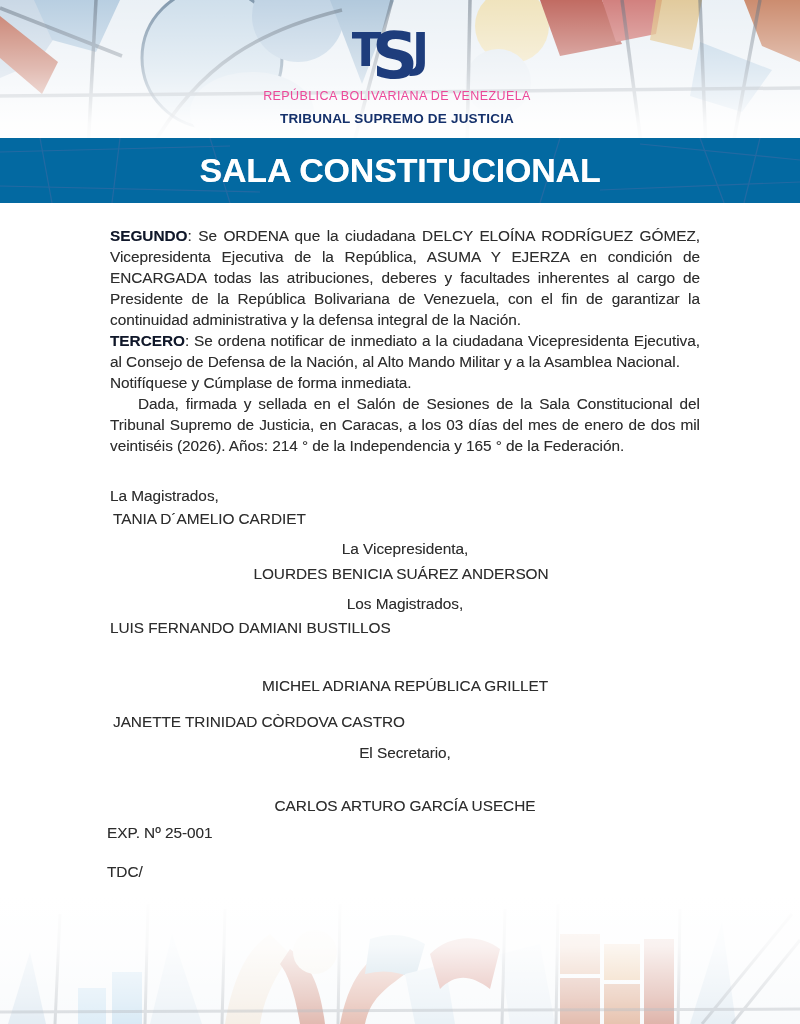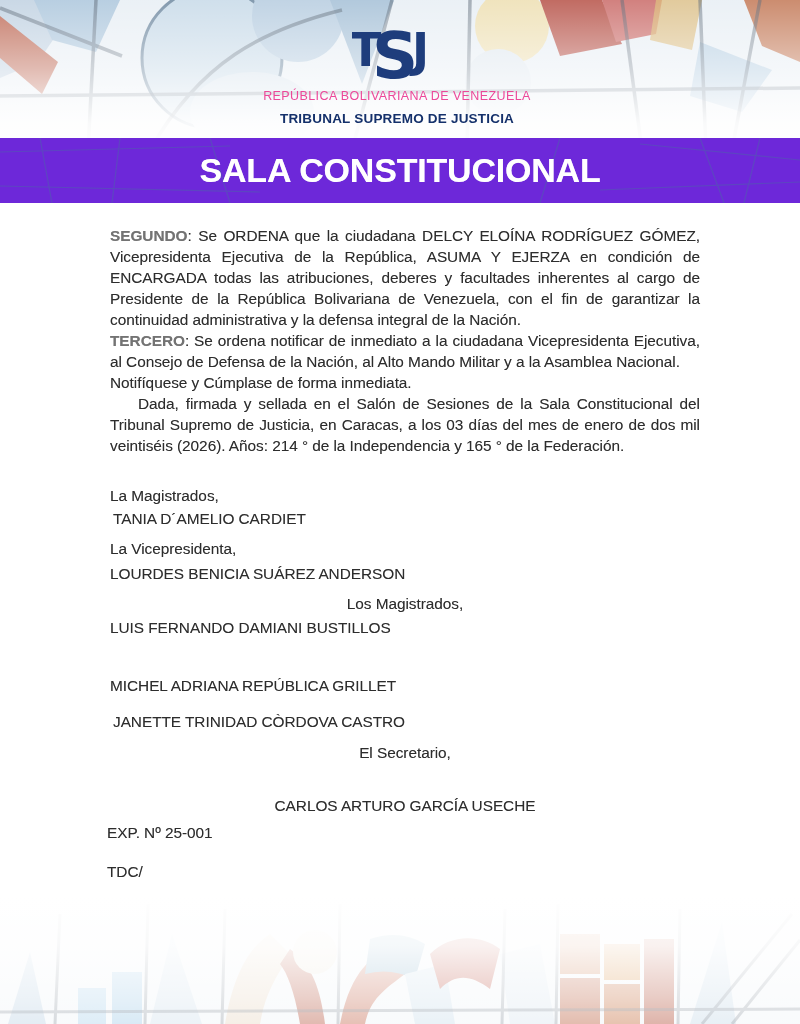--- a/index.html
+++ b/index.html
@@ -18,43 +18,43 @@
     position:absolute;top:89px;left:0;width:794px;text-align:center;
     font-size:12.5px;letter-spacing:.4px;color:#ec4899;font-weight:400;
   }
   .tribunal-line{
     position:absolute;top:103px;left:0;width:794px;text-align:center;
     font-size:13.5px;letter-spacing:.2px;color:#15316b;font-weight:700;margin-top:8px;
   }
   
   .banner{
     position:absolute;top:138px;left:0;width:800px;height:65px;
-    background:#6d28d9;
+    background:#0369a1;
   }
   .banner svg{position:absolute;top:0;left:0;}
   .banner-title{
     position:relative;width:100%;height:65px;line-height:65px;text-align:center;
     color:#ffffff;font-weight:700;font-size:34px;letter-spacing:-.2px;
     text-shadow:0 0 .6px rgba(255,255,255,.6);
   }
   
   .doc{
     position:absolute;top:225px;left:110px;width:590px;
     font-size:15.4px;line-height:21px;letter-spacing:-.05px;
     text-shadow:0 0 .4px rgba(45,45,45,.35);
   }
   .doc p{margin:0;}
   .just{text-align:justify;}
   .p-seg{margin-top:8px;}
   .p-ter{margin-top:17px;}
   .p-notify{margin-top:2px;}
   .p-dada{margin-top:18px;text-indent:28px;}
-  b.lbl{color:#737373;}
+  b.lbl{color:#0f172a;}
   .sig{white-space:nowrap;}
-  .sig-right{text-align:left;}
+  .sig-right{text-align:center;}
   .sig-center{text-align:center;}
   .m-presidenta{margin-top:29px;}
   .m-tania{margin-top:2px;padding-left:3px;}
   .m-vice{margin-top:9px;}
   .m-lourdes{margin-top:4px;padding-right:8px;}
   .m-magistrados{margin-top:9px;}
   .m-luis{margin-top:3px;}
   .m-michel{margin-top:37px;}
   .m-janette{margin-top:15px;padding-left:3px;}
   .m-secretario{margin-top:10px;}

